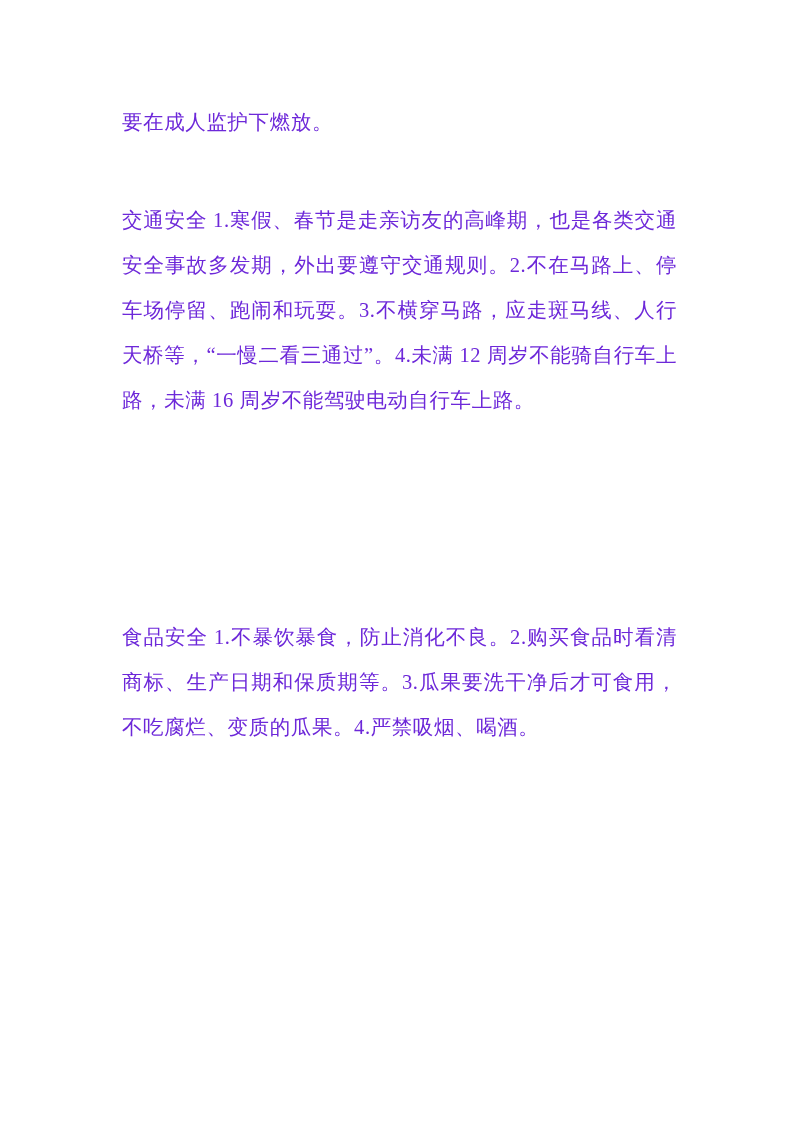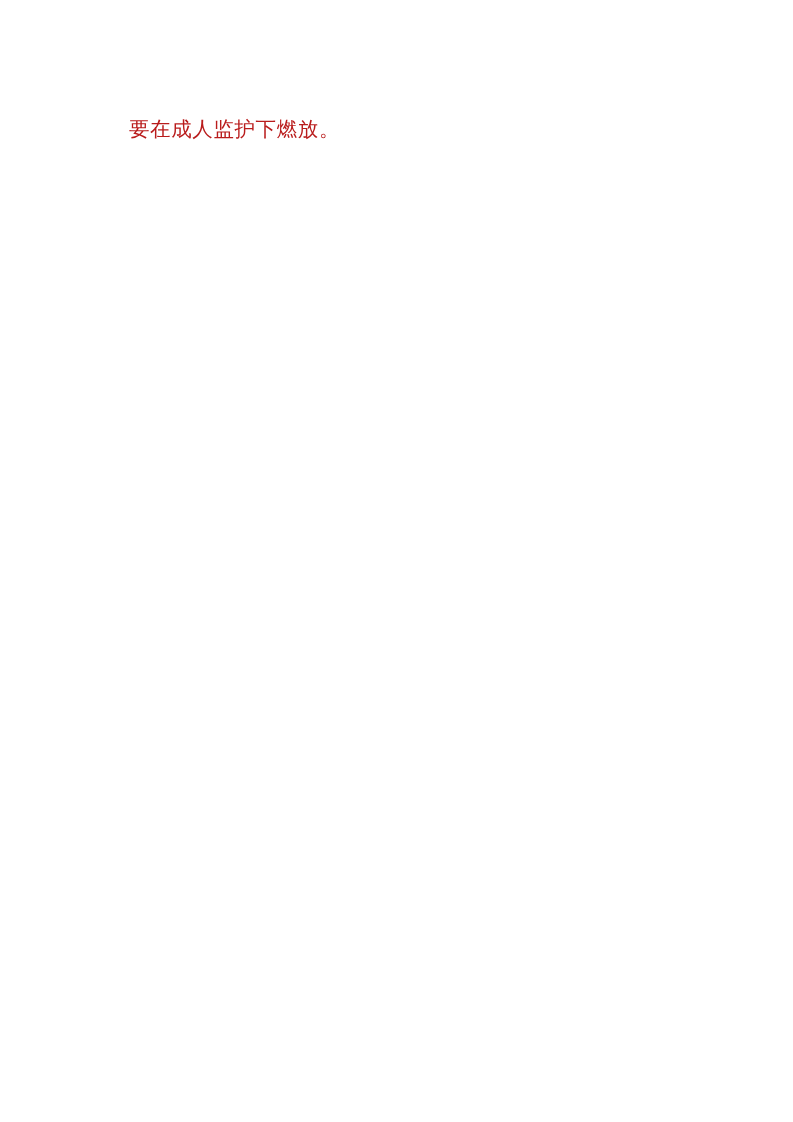--- a/index.html
+++ b/index.html
@@ -23,34 +23,36 @@
   }
   .doc-body {
     display: block;
   }
   .para {
     font-size: 20.5px;
     line-height: 45px;
     letter-spacing: 0.6px;
     text-align: justify;
     text-justify: inter-ideograph;
-    margin: 11px;
-    color: #b91c1c;
+    margin: 4px;
+    color: #6d28d9;
   }
   .gap-sm { height: 45px; }
   .gap-md { height: 92px; }
 </style>
 </head>
 <body>
 
 <div class="page">
   <div class="doc-body">
 
     <p class="para">要在成人监护下燃放。</p>
     <div class="gap-sm"></div>
 
+    <p class="para">交通安全 1.寒假、春节是走亲访友的高峰期，也是各类交通安全事故多发期，外出要遵守交通规则。2.不在马路上、停车场停留、跑闹和玩耍。3.不横穿马路，应走斑马线、人行天桥等，“一慢二看三通过”。4.未满 12 周岁不能骑自行车上路，未满 16 周岁不能驾驶电动自行车上路。</p>
     <div class="gap-md"></div>
 
     <div class="gap-md"></div>
 
+    <p class="para">食品安全 1.不暴饮暴食，防止消化不良。2.购买食品时看清商标、生产日期和保质期等。3.瓜果要洗干净后才可食用，不吃腐烂、变质的瓜果。4.严禁吸烟、喝酒。</p>
 
   </div>
 </div>
 
 </body></html>

